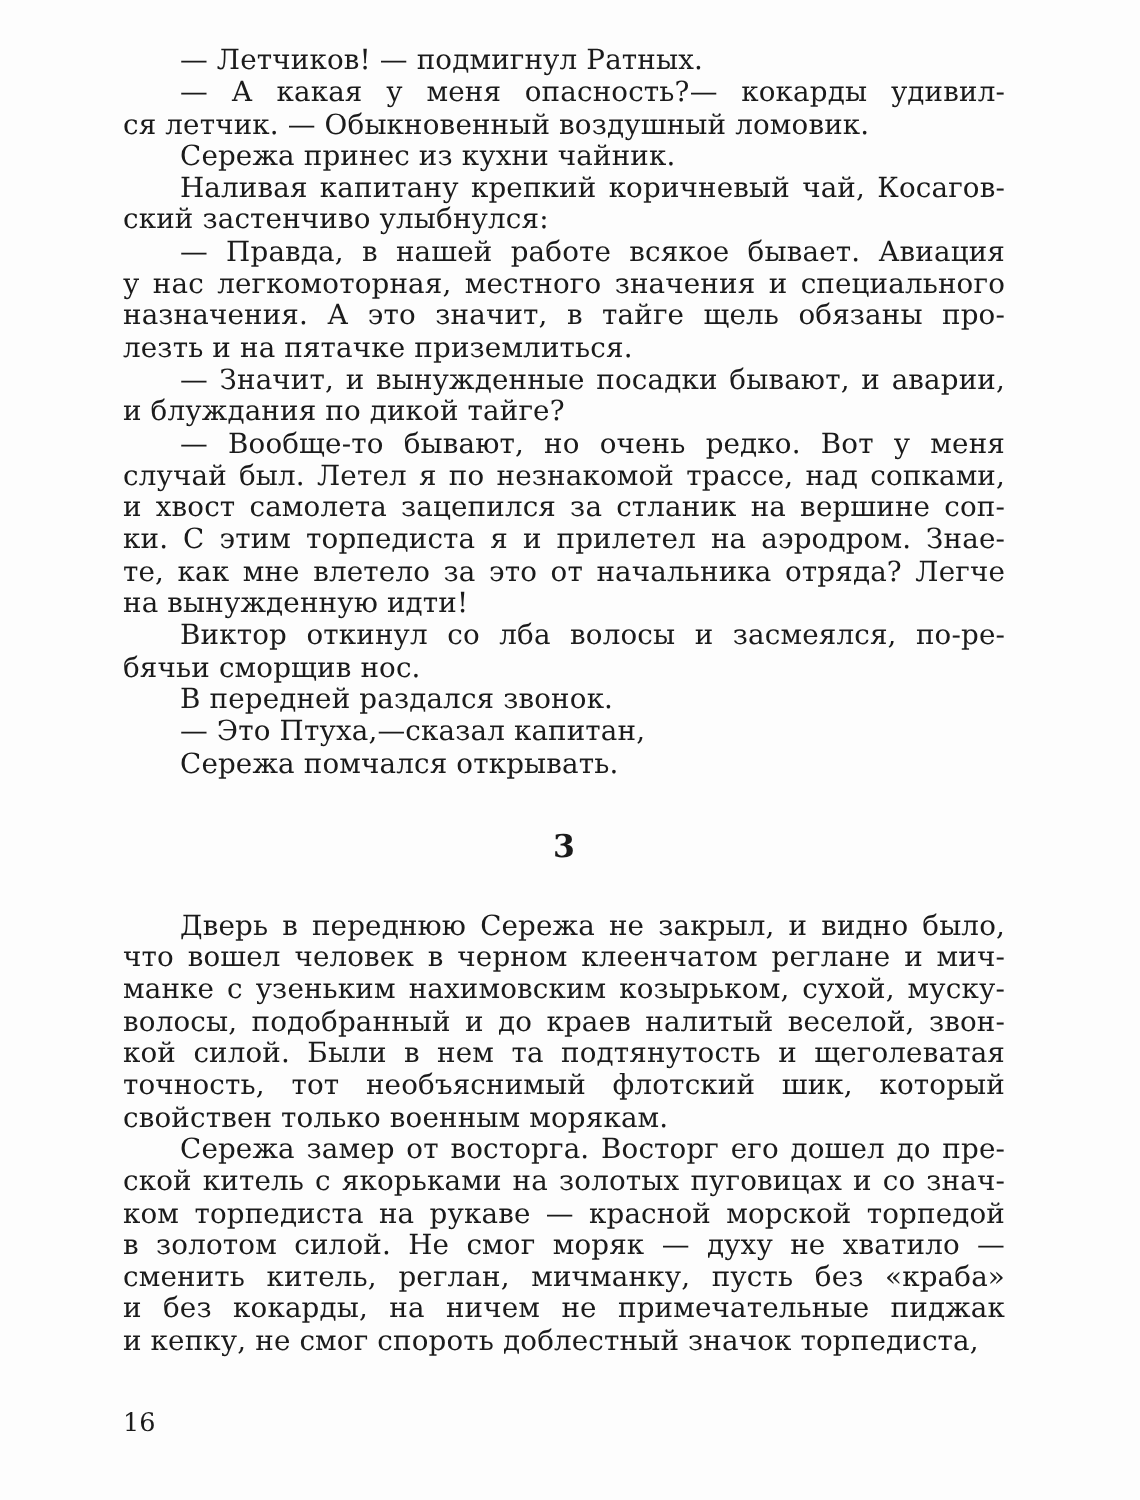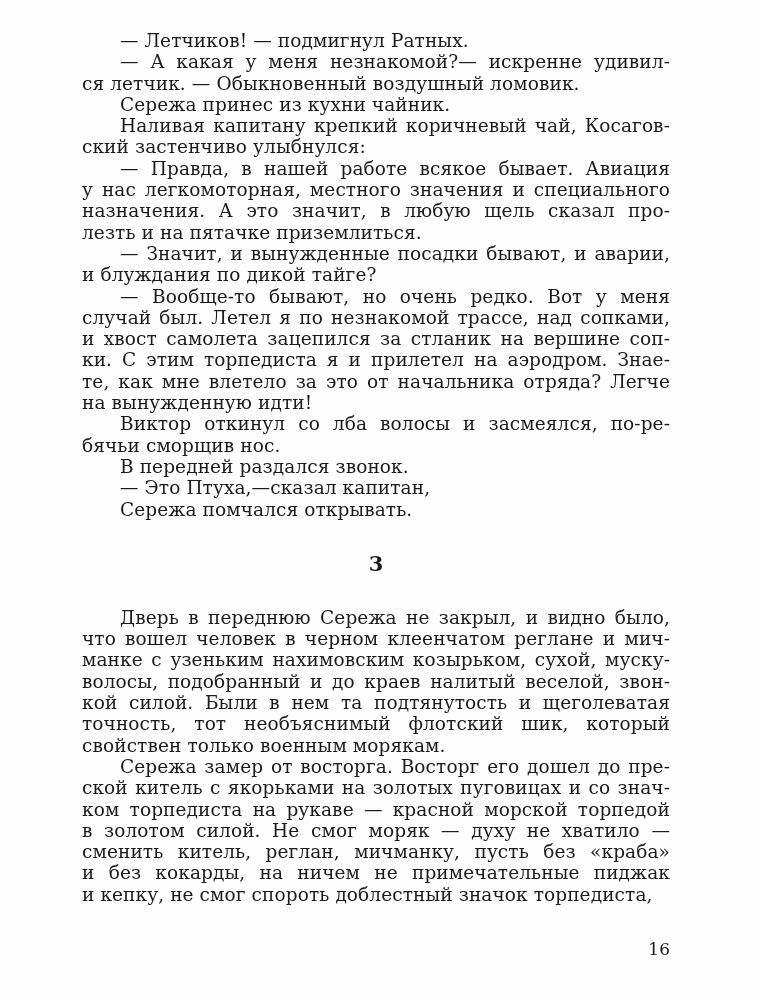--- a/index.html
+++ b/index.html
@@ -47,39 +47,39 @@
     font-weight: bold;
     font-size: 21px;
     line-height: 22px;
     margin: 33px 0 32px 0;
   }
   .page-number {
     position: absolute;
     left: 82px;
     top: 940px;
     width: 588px;
-    text-align: right;
+    text-align: left;
     font-size: 17px;
     line-height: 18px;
   }
 </style>
 </head>
 <body>
 
 <div class="page">
   <div class="content">
       <div class="line indent last">— Летчиков! — подмигнул Ратных.</div>
-      <div class="line indent">— А  какая у меня  незнакомой?— искренне  удивил-</div>
+      <div class="line indent">— А  какая у меня  опасность?— кокарды  удивил-</div>
       <div class="line last">ся летчик. — Обыкновенный воздушный ломовик.</div>
       <div class="line indent last">Сережа принес из кухни чайник.</div>
       <div class="line indent">Наливая капитану крепкий коричневый чай, Косагов-</div>
       <div class="line last">ский застенчиво улыбнулся:</div>
       <div class="line indent">— Правда, в нашей  работе всякое бывает.  Авиация</div>
       <div class="line">у нас легкомоторная, местного значения и специального</div>
-      <div class="line">назначения. А это значит, в любую щель сказал про-</div>
+      <div class="line">назначения. А это значит, в тайге щель обязаны про-</div>
       <div class="line last">лезть и на пятачке приземлиться.</div>
       <div class="line indent">— Значит, и вынужденные посадки бывают, и аварии,</div>
       <div class="line last">и блуждания по дикой тайге?</div>
       <div class="line indent">— Вообще-то бывают, но очень редко. Вот у меня</div>
       <div class="line">случай был. Летел я по незнакомой трассе, над сопками,</div>
       <div class="line">и хвост самолета зацепился за стланик на вершине соп-</div>
       <div class="line">ки. С этим торпедиста я и прилетел на аэродром. Знае-</div>
       <div class="line">те, как мне влетело за это от начальника отряда? Легче</div>
       <div class="line last">на вынужденную идти!</div>
       <div class="line indent">Виктор откинул со лба волосы и засмеялся, по-ре-</div>

